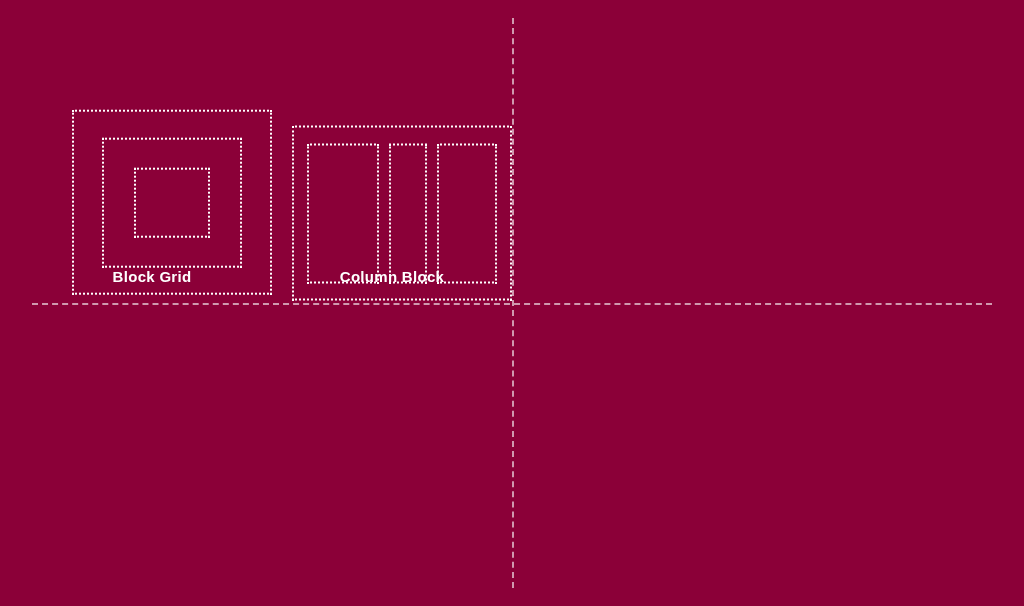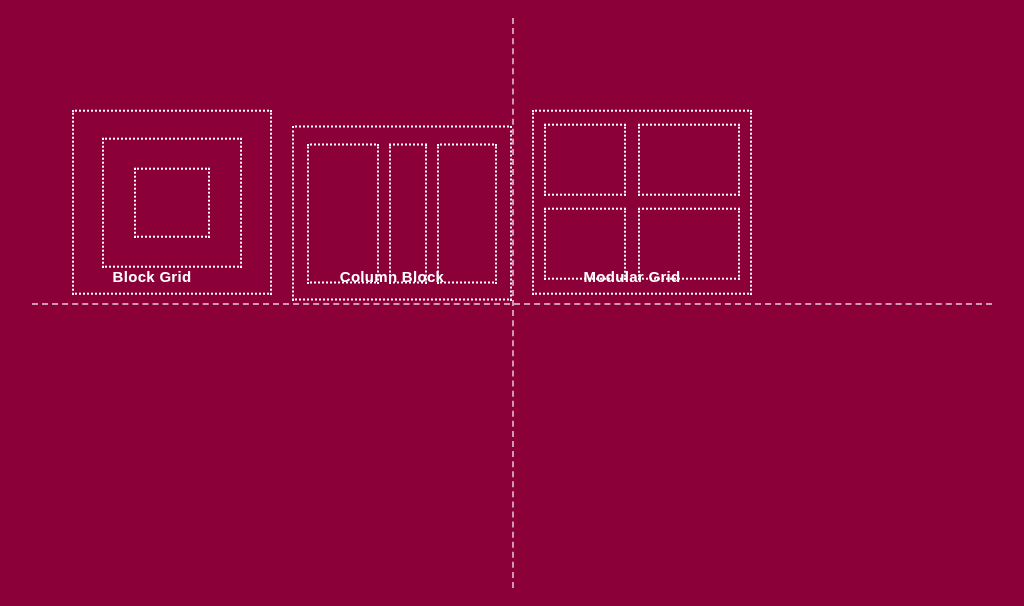--- a/index.html
+++ b/index.html
@@ -123,30 +123,15 @@
 
       <div class="dbox" style="left:15px; top:18px; width:72px; height:140px;"></div>
 
       <div class="dbox" style="left:97px; top:18px; width:38px; height:140px;"></div>
 
       <div class="dbox" style="left:145px; top:18px; width:60px; height:140px;"></div>
     </div>
     <span class="label">Column Block</span>
   </div>
 
-  <div class="cell">
-    <div class="diagram modular-diagram">
-
-      <div class="dbox" style="left:0; top:0; width:220px; height:185px;"></div>
-
-      <div class="dbox" style="left:12px; top:14px; width:82px; height:72px;"></div>
-
-      <div class="dbox" style="left:106px; top:14px; width:102px; height:72px;"></div>
-
-      <div class="dbox" style="left:12px; top:98px; width:82px; height:72px;"></div>
-
-      <div class="dbox" style="left:106px; top:98px; width:102px; height:72px;"></div>
-    </div>
-    <span class="label">Modular Grid</span>
-  </div>
 
 
 </div>
 
 </body></html>

